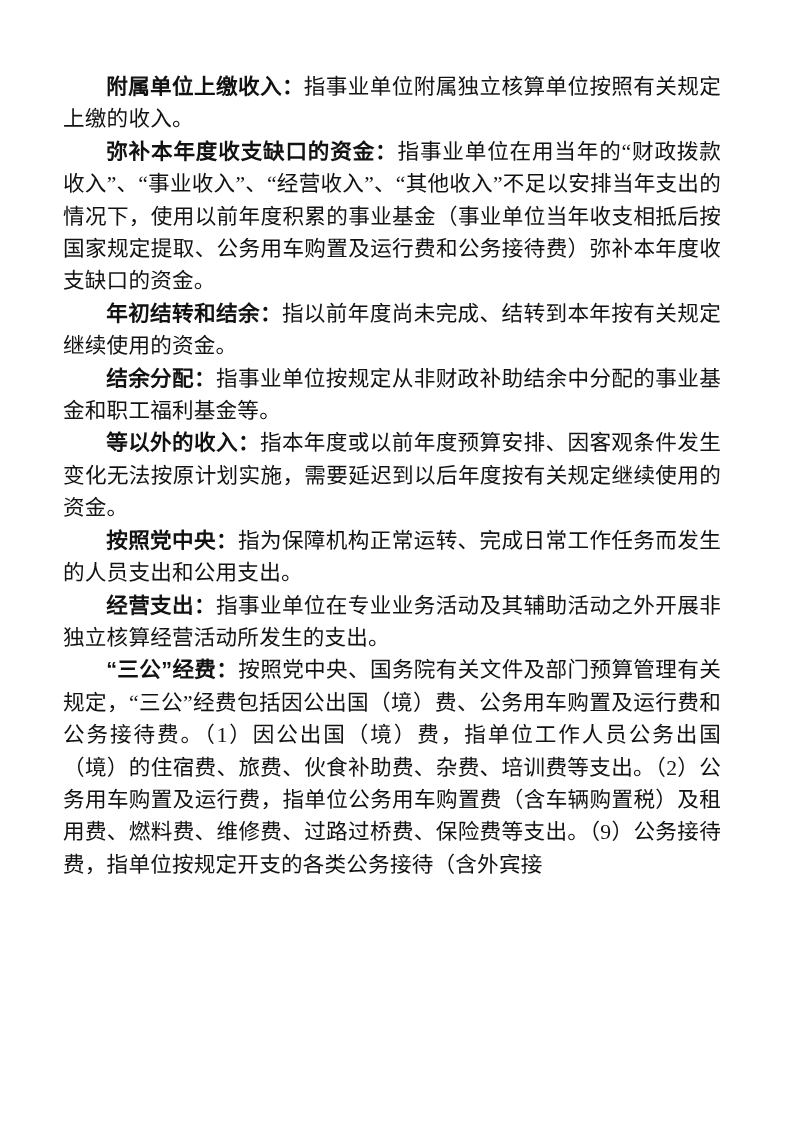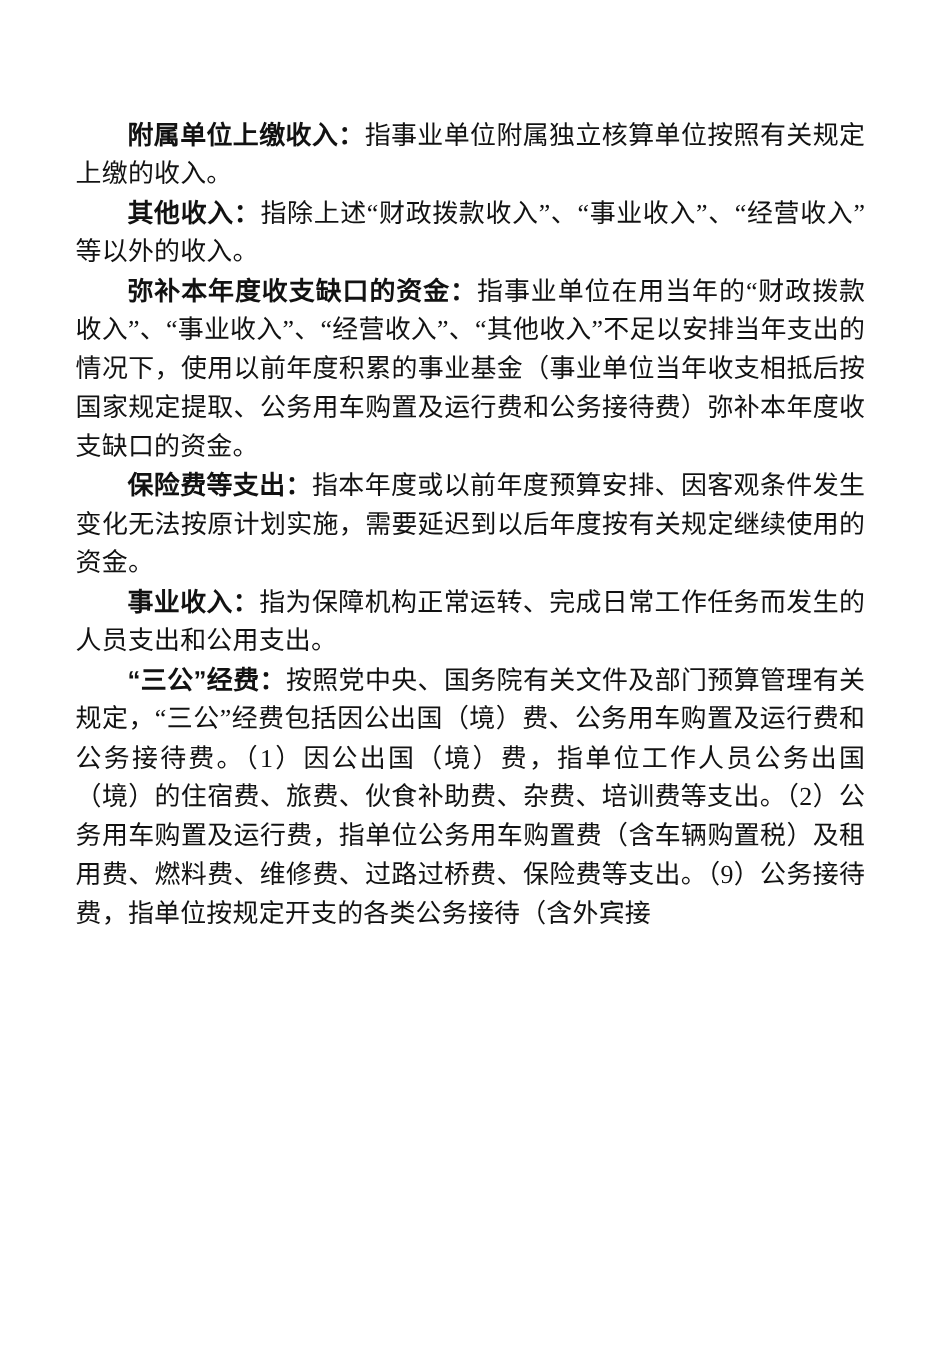--- a/index.html
+++ b/index.html
@@ -8,21 +8,21 @@
     background: #ffffff;
   }
   .page {
     position: relative;
     width: 793px;
     height: 1122px;
     margin: 0 auto;
     background: #ffffff;
     overflow: hidden;
     box-sizing: border-box;
-    padding: 97px 72px 0 63px;
+    padding: 71px 72px 0 63px;
     font-family: "Liberation Serif", "DejaVu Serif", serif;
     color: #121212;
   }
   .doc-body {
     width: 658px;
     font-size: 21.6px;
     line-height: 32.4px;
     text-align: justify;
     text-justify: inter-ideograph;
     letter-spacing: 0.2px;
@@ -45,38 +45,44 @@
 </head>
 <body>
 
 <div class="page">
   <div class="doc-body">
 
     <p>
       <span class="term">附属单位上缴收入：</span><span class="body-text">指事业单位附属独立核算单位按照有关规定上缴的收入。</span>
     </p>
 
-    <p>
-      <span class="term">其他收入：</span><span class="body-text">指除上述“财政拨款收入”、“事业收入”、“经营收入”等以外的收入。</span>
-    </p>
 
     <p>
       <span class="term">弥补本年度收支缺口的资金：</span><span class="body-text">指事业单位在用当年的“财政拨款收入”、“事业收入”、“经营收入”、“其他收入”不足以安排当年支出的情况下，使用以前年度积累的事业基金（事业单位当年收支相抵后按国家规定提取、公务用车购置及运行费和公务接待费）弥补本年度收支缺口的资金。</span>
     </p>
 
+    <p>
+      <span class="term">年初结转和结余：</span><span class="body-text">指以前年度尚未完成、结转到本年按有关规定继续使用的资金。</span>
+    </p>
+
+    <p>
+      <span class="term">结余分配：</span><span class="body-text">指事业单位按规定从非财政补助结余中分配的事业基金和职工福利基金等。</span>
+    </p>
+
+    <p>
+      <span class="term">等以外的收入：</span><span class="body-text">指本年度或以前年度预算安排、因客观条件发生变化无法按原计划实施，需要延迟到以后年度按有关规定继续使用的资金。</span>
+    </p>
+
+    <p>
+      <span class="term">按照党中央：</span><span class="body-text">指为保障机构正常运转、完成日常工作任务而发生的人员支出和公用支出。</span>
+    </p>
 
 
     <p>
-      <span class="term">保险费等支出：</span><span class="body-text">指本年度或以前年度预算安排、因客观条件发生变化无法按原计划实施，需要延迟到以后年度按有关规定继续使用的资金。</span>
+      <span class="term">经营支出：</span><span class="body-text">指事业单位在专业业务活动及其辅助活动之外开展非独立核算经营活动所发生的支出。</span>
     </p>
-
-    <p>
-      <span class="term">事业收入：</span><span class="body-text">指为保障机构正常运转、完成日常工作任务而发生的人员支出和公用支出。</span>
-    </p>
-
-
 
     <p>
       <span class="term">“三公”经费：</span><span class="body-text">按照党中央、国务院有关文件及部门预算管理有关规定，“三公”经费包括因公出国（境）费、公务用车购置及运行费和公务接待费。（1）因公出国（境）费，指单位工作人员公务出国（境）的住宿费、旅费、伙食补助费、杂费、培训费等支出。（2）公务用车购置及运行费，指单位公务用车购置费（含车辆购置税）及租用费、燃料费、维修费、过路过桥费、保险费等支出。（9）公务接待费，指单位按规定开支的各类公务接待（含外宾接</span>
     </p>
 
   </div>
 </div>
 
 </body></html>

